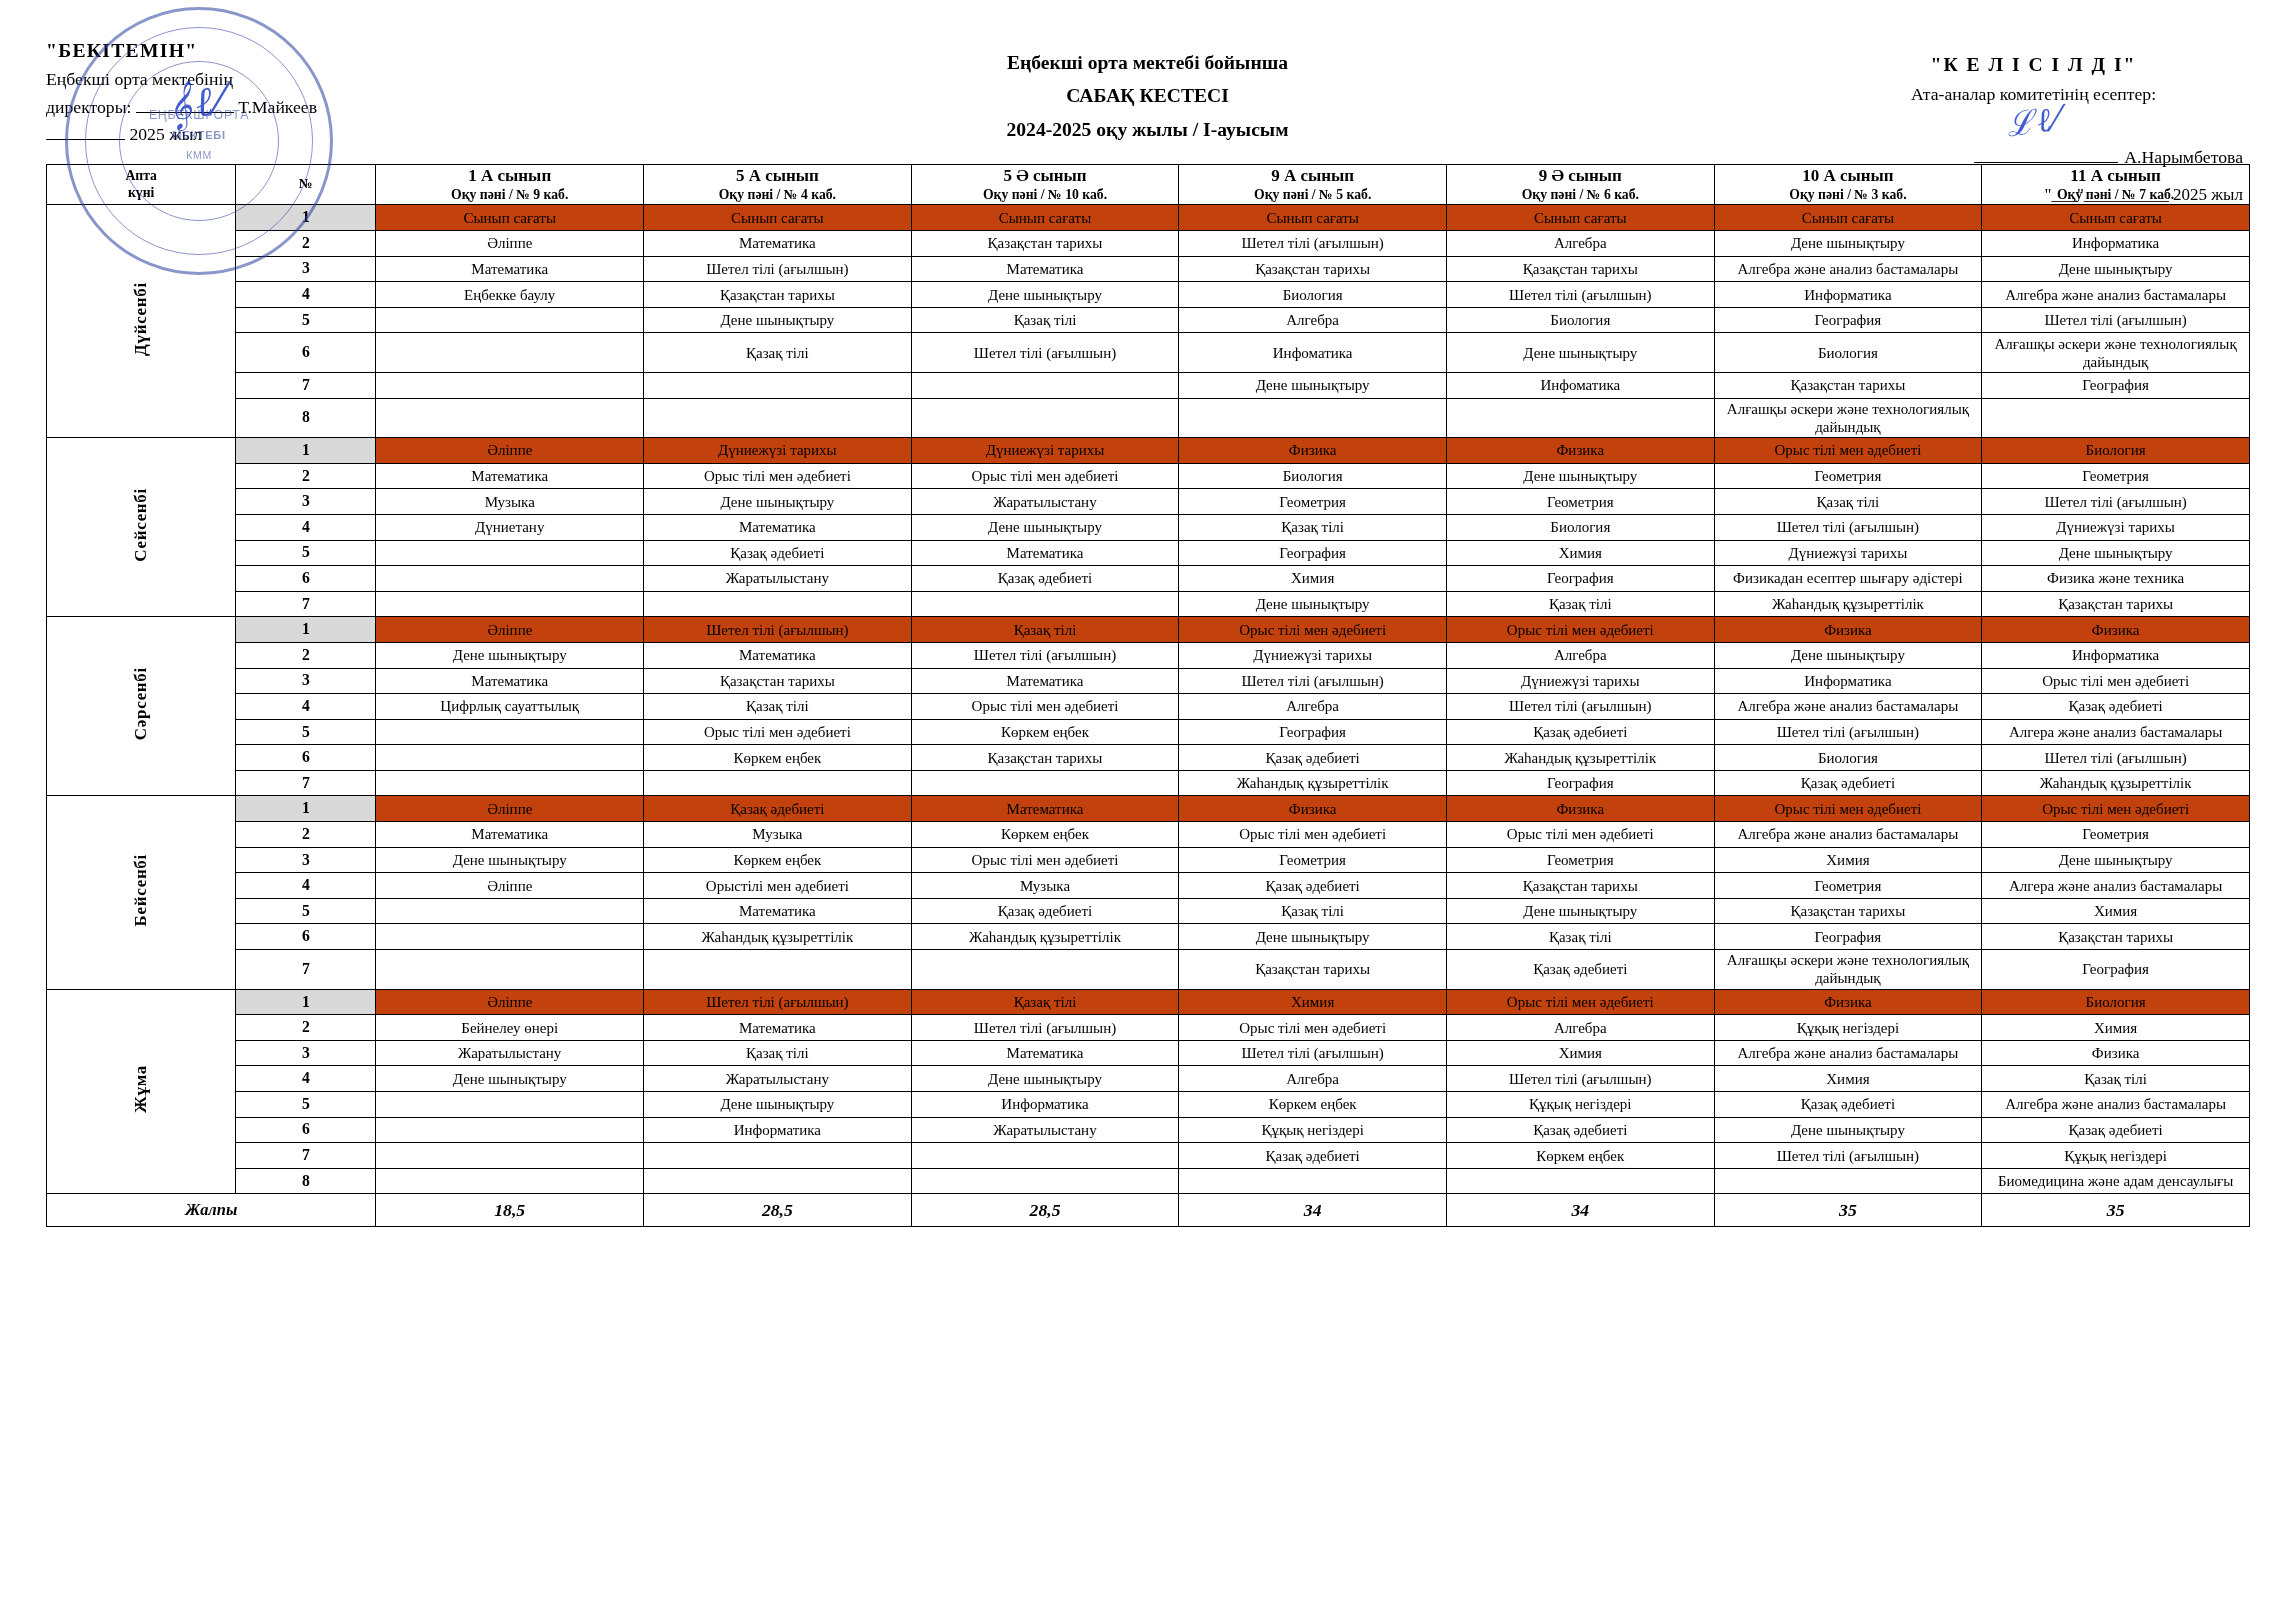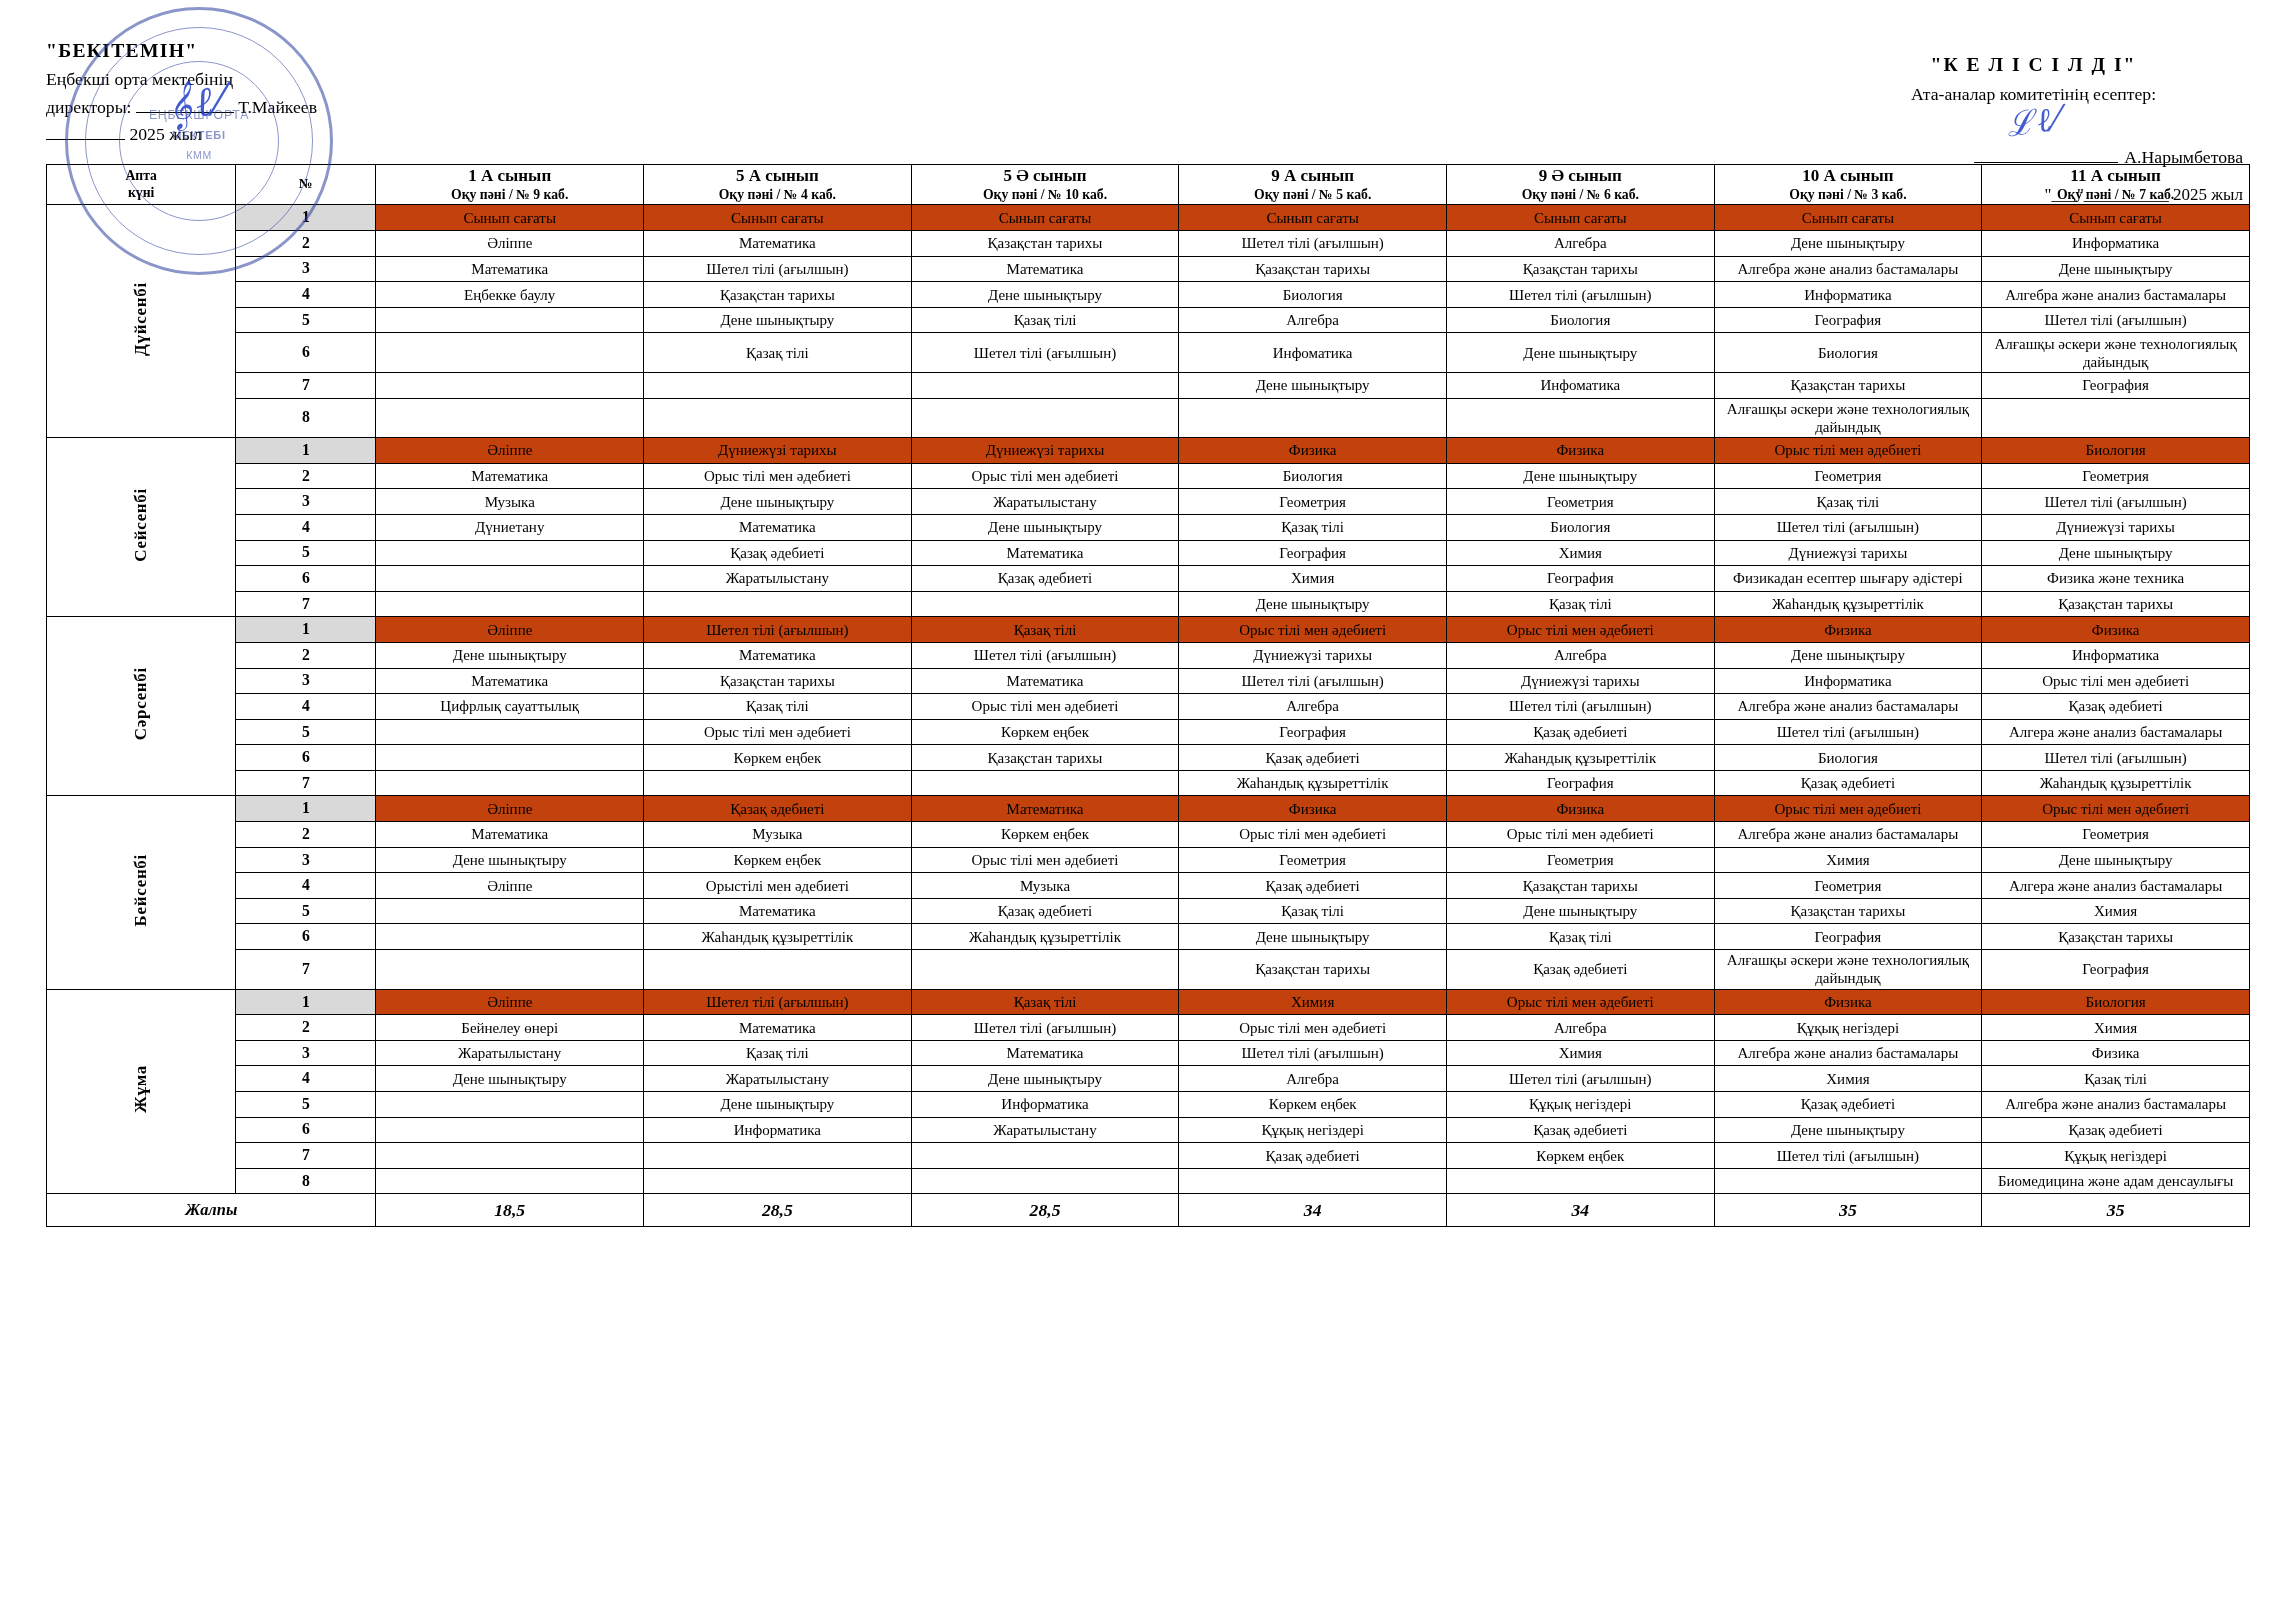--- a/index.html
+++ b/index.html
@@ -253,20 +253,25 @@
         <span>директоры:</span>
         <span class="sign-line"></span>
         <span>Т.Майкеев</span>
       </div>
       <div>
         <span class="sign-line" style="min-width:79px"></span>
         <span>2025 жыл</span>
       </div>
     </div>
 
+    <div class="center-title">
+      <div>Еңбекші орта мектебі бойынша</div>
+      <div>САБАҚ КЕСТЕСІ</div>
+      <div>2024-2025 оқу жылы / I-ауысым</div>
+    </div>
 
     <div class="agree-block">
       <div class="agree-title">"К Е Л І С І Л Д І"</div>
       <div>Ата-аналар комитетінің есептер:</div>
       <div class="agree-row">
         <span class="sign-line" style="min-width:144px"></span>
         <span class="agree-name">А.Нарымбетова</span>
       </div>
       <div class="date-row">
         <span>"___"__________</span>

